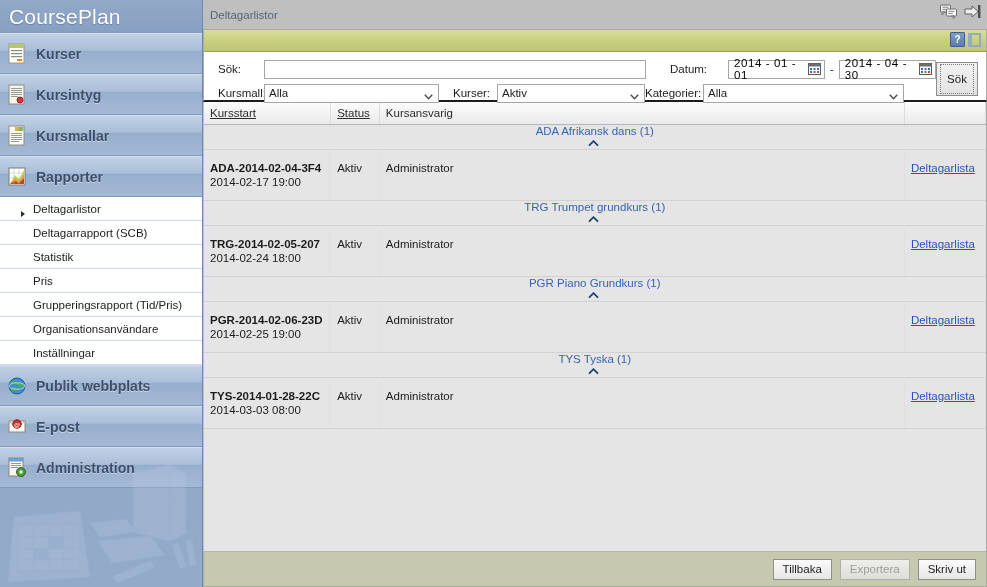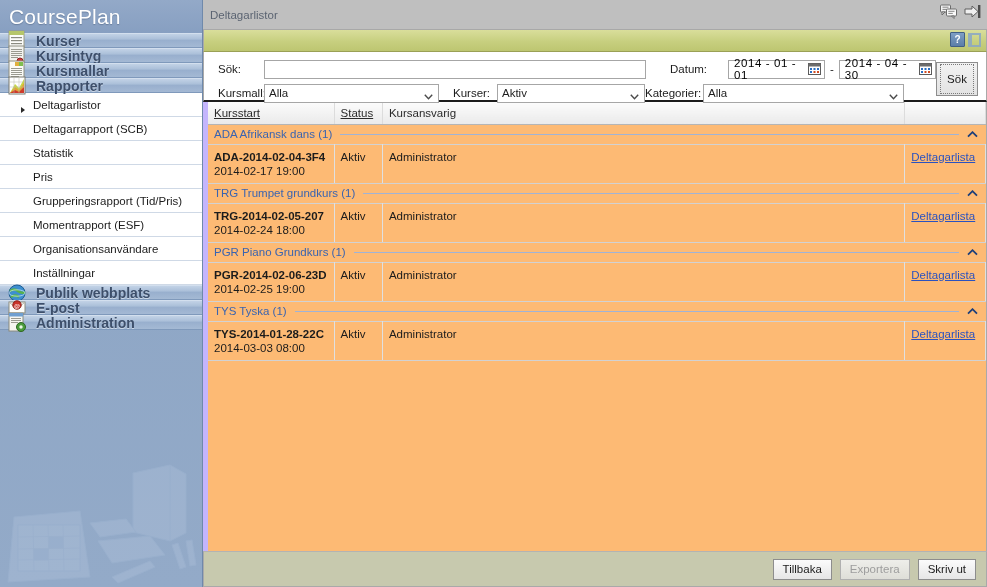--- a/index.html
+++ b/index.html
@@ -29,21 +29,21 @@
   }
   #brand .brand-text {
     font-size: 21px;
     font-weight: normal;
     color: #ffffff;
     letter-spacing: 0.2px;
     text-shadow: 0 1px 1px rgba(80,100,130,0.55);
     font-family: "Liberation Sans", sans-serif;
   }
   .nav-main {
-    height: 15px;
+    height: 41px;
     display: flex; align-items: center;
     padding-left: 7px;
     background: linear-gradient(to bottom, #c2d2e6 0%, #a9bed8 42%, #97aecd 43%, #a4b9d4 100%);
     border-top: 1px solid #d3dfee;
     border-bottom: 1px solid #7f99bb;
     cursor: pointer;
     position: relative;
   }
   .nav-main .nav-label {
     font-size: 14px; font-weight: bold; color: #3d4f6b;
@@ -143,48 +143,48 @@
     background: linear-gradient(to bottom,#f2f2f2 0%, #e2e2e2 100%);
     border: 1px solid #8d8d8d;
     display: flex; align-items: center; justify-content: center;
     font-size: 11.5px; color: #1c1c1c; cursor: pointer;
   }
   .sok-btn .inner { border: 1px dotted #7a7a7a; padding: 8px 6px; }
 
   
   #tablewrap {
     flex: 1 1 auto;
-    border-left: 5px solid #c4b5fd; border-right: 1px solid #a9a9a9;
-    background: #fdba74; overflow: hidden;
+    border-left: 1px solid #c4b5fd; border-right: 1px solid #a9a9a9;
+    background: #e5e5e5; overflow: hidden;
   }
   table.grid { width: 100%; border-collapse: collapse; table-layout: fixed; }
   table.grid th {
     background: linear-gradient(to bottom,#fcfcfc 0%, #eaeaea 100%);
     border-bottom: 1px solid #b5b5b5;
     border-right: 1px solid #dcdcdc;
     height: 22px; text-align: left; padding: 0 6px;
     font-size: 11.5px; font-weight: normal; color: #2b2b2b;
   }
   table.grid th span.sortable { text-decoration: underline; cursor: pointer; }
   col.c-start { width: 125px; }
   col.c-status { width: 48px; }
   col.c-resp { width: 518px; }
   col.c-link { width: 80px; }
 
   tr.group-row td { padding: 0; height: 20px; vertical-align: middle; }
-  .group-inner { display: flex; align-items: center; padding: 0 6px 0 6px; }
+  .group-inner { display: flex; align-items: center; padding: 0 6px 0 6px; flex-direction: column; }
   .group-name { color: #3a64b0; font-size: 11.5px; white-space: nowrap; cursor: pointer; }
   .group-rule { flex: 1 1 auto; height: 1px; background: #9fb3d6; margin: 0 8px; }
   .collapse-ico { color: #1d3f7a; font-size: 10px; cursor: pointer; margin-right: 2px; }
 
   tr.data-row td {
     border-top: 1px solid #d2d2d2;
     border-right: 1px solid #e0e0e0;
     border-bottom: 1px solid #d2d2d2;
-    padding: 6px 6px; vertical-align: top; font-size: 11.5px; color: #1c1c1c;
+    padding: 12px 6px; vertical-align: top; font-size: 11.5px; color: #1c1c1c;
     height: 39px;
   }
   td.code { font-weight: bold; white-space: nowrap; }
   td.code .date2 { display: block; font-weight: normal; margin-top: 2px; }
   td.linkcell { text-align: left; border-right: none; margin-top: 36px; }
   td.linkcell a { color: #2a52c0; text-decoration: underline; font-size: 11.5px; cursor: pointer; }
 
   
   #footer {
     height: 36px; flex: 0 0 36px;
@@ -295,24 +295,20 @@
       <span class="sub-marker"></span>
       <span>Statistik</span>
     </div>
     <div class="nav-sub">
       <span class="sub-marker"></span>
       <span>Pris</span>
     </div>
     <div class="nav-sub">
       <span class="sub-marker"></span>
       <span>Grupperingsrapport (Tid/Pris)</span>
-    </div>
-    <div class="nav-sub">
-      <span class="sub-marker"></span>
-      <span>Momentrapport (ESF)</span>
     </div>
     <div class="nav-sub">
       <span class="sub-marker"></span>
       <span>Organisationsanvändare</span>
     </div>
     <div class="nav-sub">
       <span class="sub-marker"></span>
       <span>Inställningar</span>
     </div>
 

